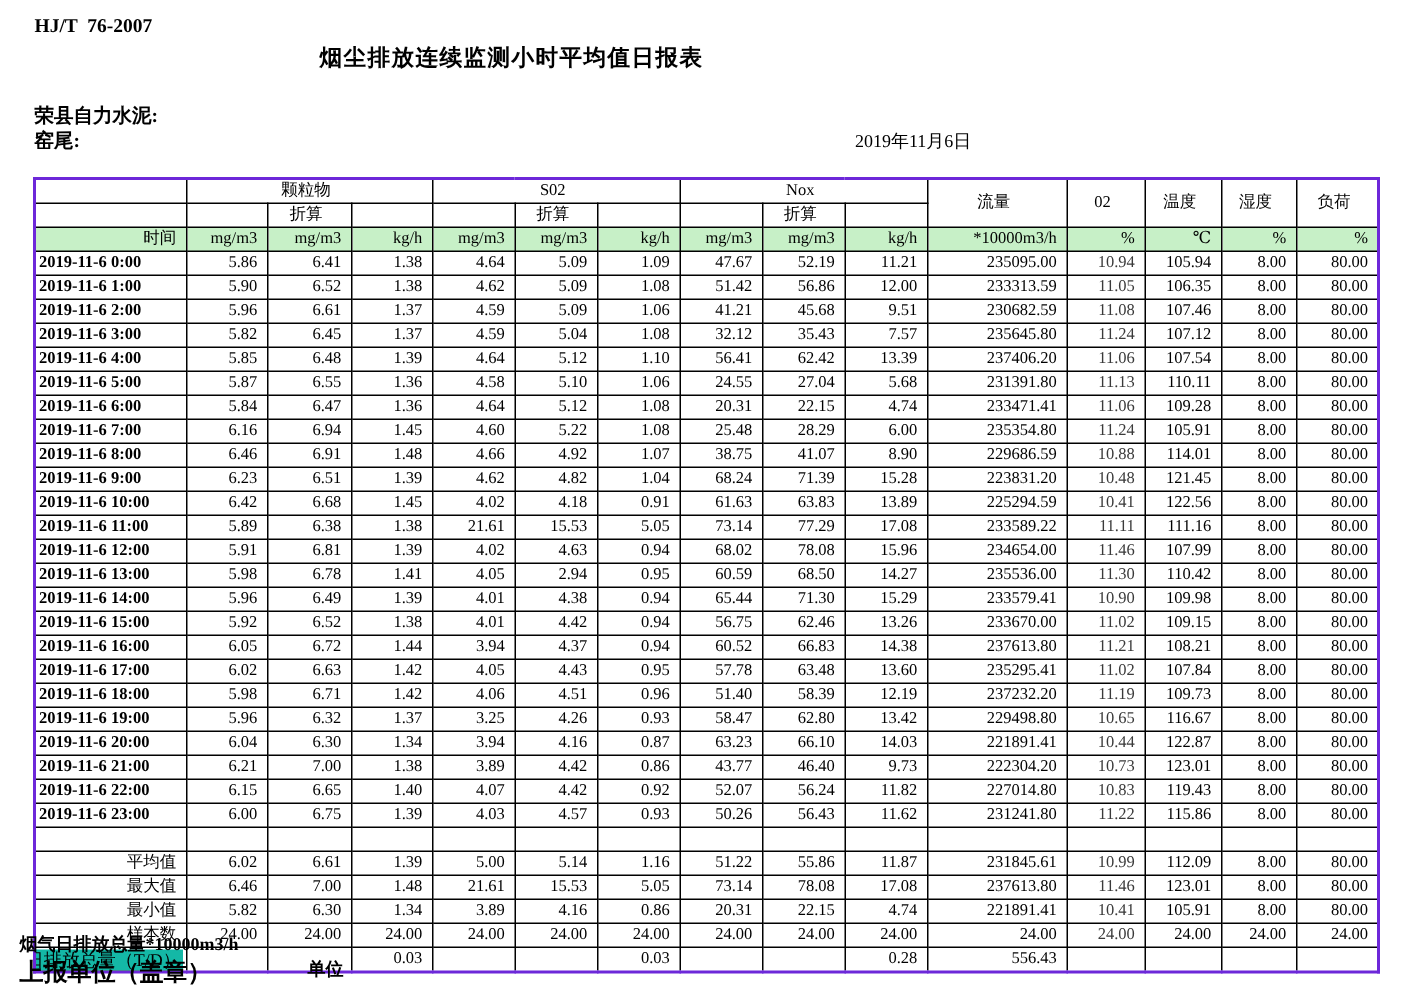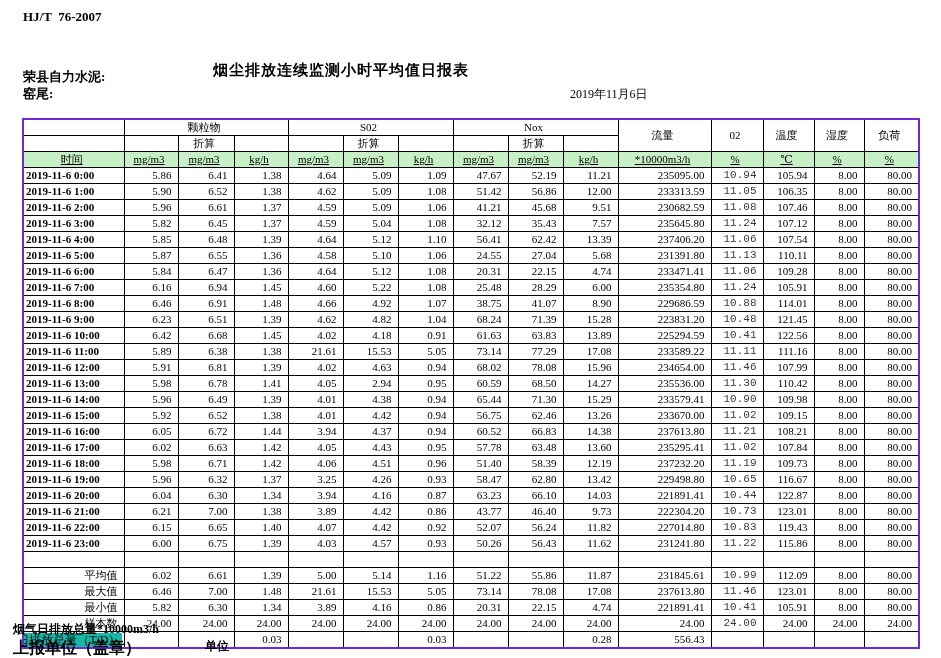--- a/index.html
+++ b/index.html
@@ -2,41 +2,41 @@
 <html style="--green: #c7f0c7;"><head>
 <meta charset="utf-8">
 <style>
   html,body{margin:0;padding:0;}
   body{
     width:941px;height:658px;position:relative;background:#ffffff;color:#000;
     font-family:"Liberation Serif","DejaVu Serif",serif;
   }
   .abs{position:absolute;}
   #standard-code{left:23px;top:9px;font-weight:bold;font-size:13px;white-space:pre;font-family:Liberation Serif, serif;}
-  #page-title{left:213px;top:29px;font-weight:bold;font-size:15px;letter-spacing:1px;margin-top:32px;}
+  #page-title{left:213px;top:29px;font-weight:bold;font-size:15px;letter-spacing:1px;}
   #company-name{left:23px;top:68px;font-weight:bold;font-size:13px;}
   #station-name{left:23px;top:85px;font-weight:bold;font-size:13px;}
   #report-date{left:570px;top:86px;font-size:12px;}
   #flue-gas-total-label{left:13px;top:621px;font-weight:bold;font-size:12px;}
   #report-unit-label{left:13px;top:638px;font-weight:bold;font-size:16px;}
   #unit-label{left:205px;top:638px;font-weight:bold;font-size:12px;}
 
   #report-table{
     position:absolute;left:22px;top:118px;width:896px;
     border-collapse:collapse;table-layout:fixed;border:2px solid #6d28d9;
   }
   #report-table td{
     border:1px solid #000;font-size:11px;height:15px;line-height:15px;
     padding:0 6px 0 2px;overflow:hidden;white-space:nowrap;
   }
   tr.grp td{height:13px;line-height:13px;text-align:center;font-size:12px;padding:0 2px;}
-  tr.units td{height:16px;line-height:16px;text-align:center;background:var(--green,#c7f0c7);font-size:11px;padding:0 2px;text-decoration:underline;}
+  tr.units td{height:16px;line-height:16px;text-align:right;background:var(--green,#c7f0c7);font-size:11px;padding:0 2px;}
   td.num{text-align:right;}
   td.time{text-align:left;padding-right:4px;white-space:pre;font-weight:bold;}
-  td.o2col{color:#3a3a3a;font-family:Liberation Mono, monospace;font-size:10.5px;}
+  td.o2col{color:#3a3a3a;font-family:Liberation Serif, serif;font-size:10.5px;}
   tr.blank td{height:12px;line-height:12px;}
   tr.sum td{height:14px;line-height:14px;}
   td.sumlabel{text-align:right;font-size:12px;padding-right:2px;}
   tr.samples td{border-bottom:2px solid #000;}
   td.total-label{position:relative;overflow:visible;}
   td.total-label span{
     position:absolute;right:2px;bottom:-1px;white-space:nowrap;font-size:12px;
     line-height:14px;border-bottom:1px solid #000;background:#14b8a6;padding:0 1px;margin-left:32px;
   }
 </style>

